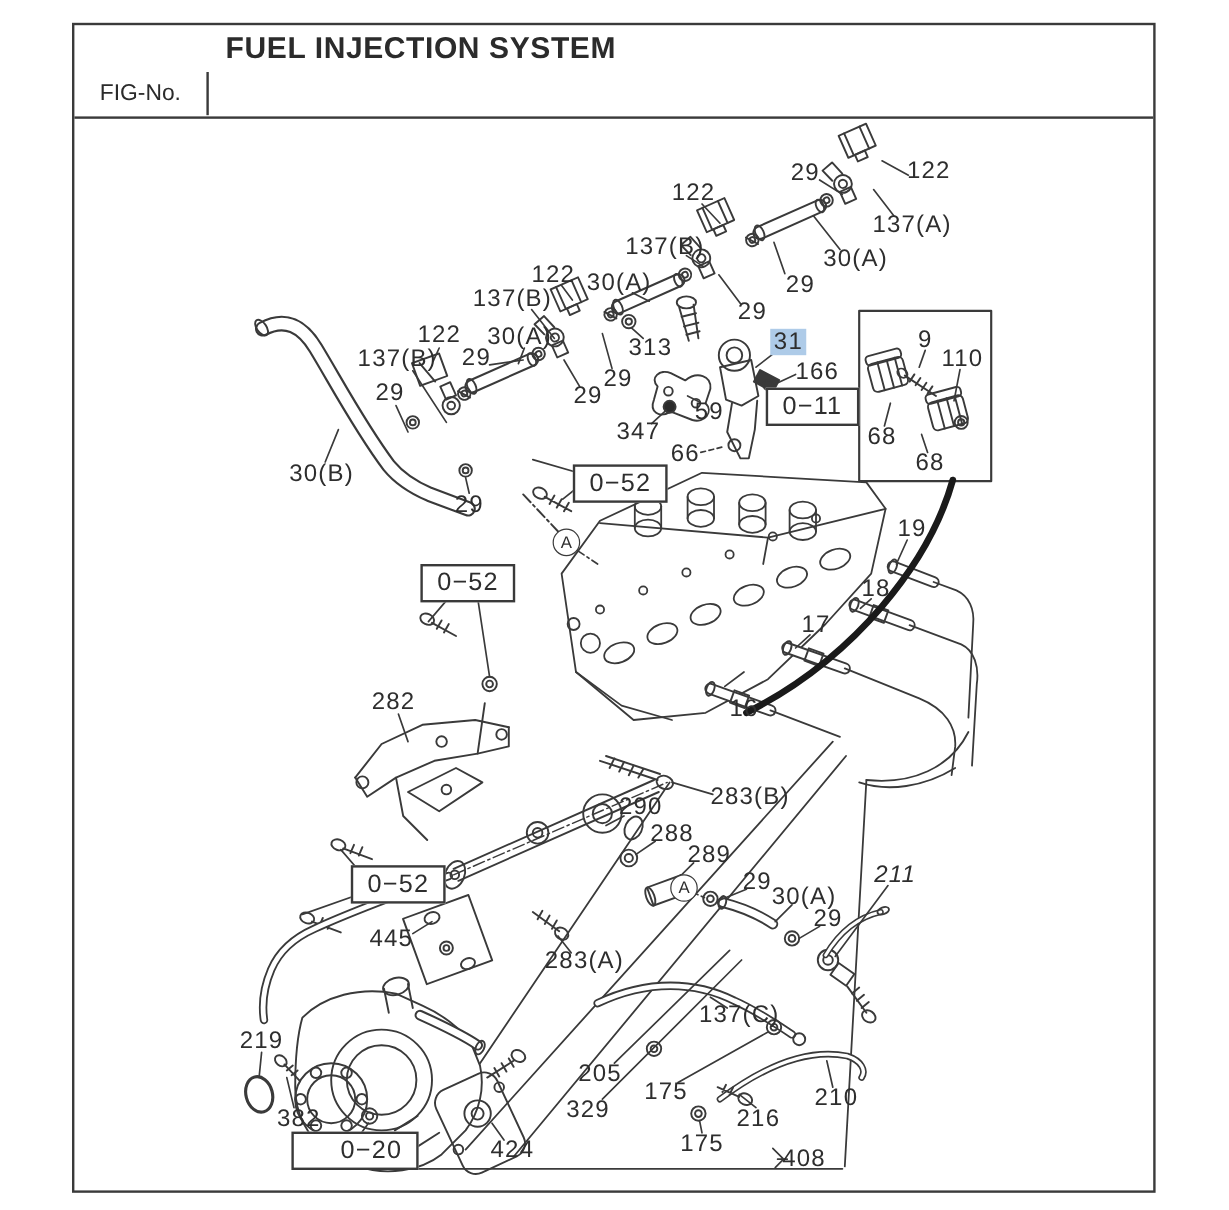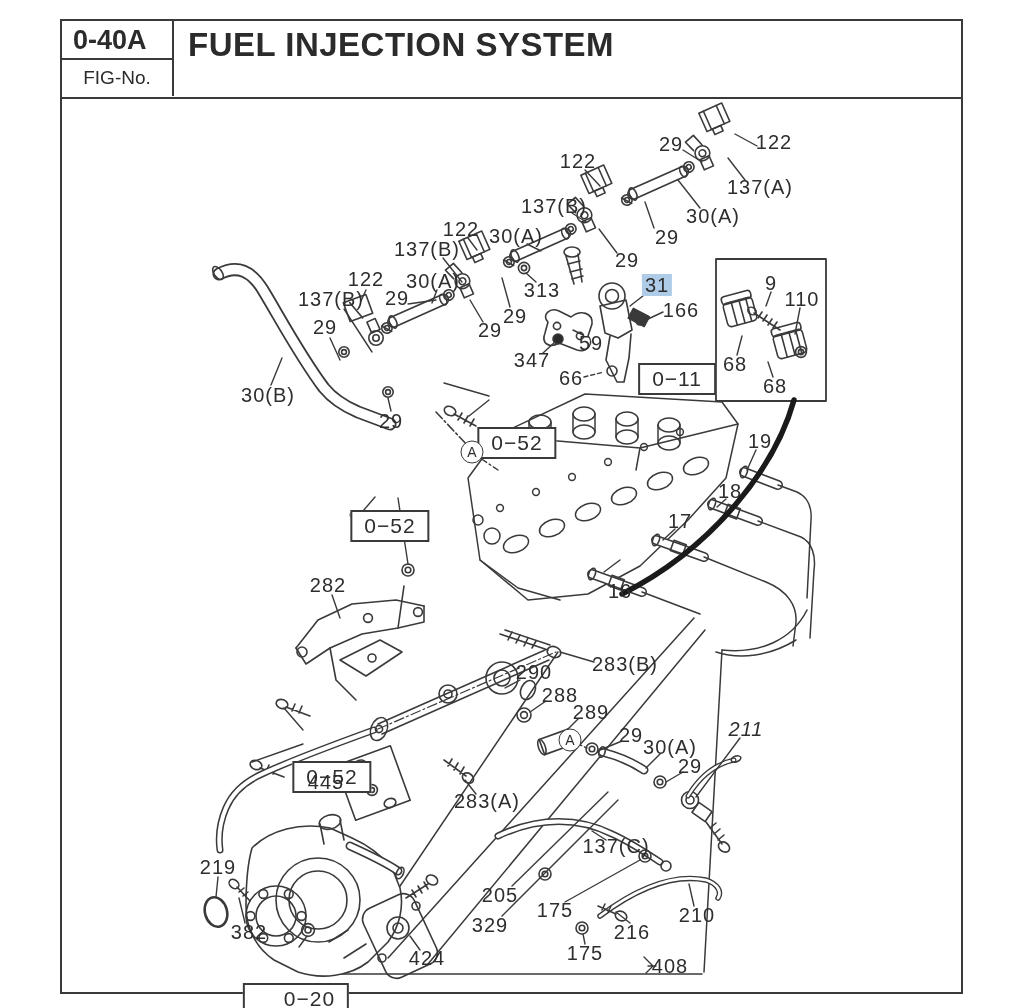--- a/index.html
+++ b/index.html
@@ -20,44 +20,43 @@
     border-right:2.5px solid #3a3a3a;border-bottom:2px solid #3a3a3a;
     box-sizing:border-box;font-weight:bold;font-size:27px;color:#2b2b2b;
     padding:4px 0 0 11px;
   }
   #figcell{
     position:absolute;left:0;top:39px;width:112px;height:36px;
     border-right:2.5px solid #3a3a3a;box-sizing:border-box;
     font-size:19px;color:#2b2b2b;text-align:center;line-height:36px;
   }
   #titlecell{
-    position:absolute;left:126px;top:5px;font-weight:bold;font-size:33px;
+    position:absolute;left:126px;top:5px;font-weight:bold;font-size:25px;
     color:#2b2b2b;letter-spacing:.5px;white-space:nowrap;
   }
   #art{position:absolute;left:0;top:0;z-index:1;}
   #labels{position:absolute;left:0;top:0;width:1024px;height:764px;z-index:2;pointer-events:none;}
   .plabel{
     position:absolute;transform:translate(-50%,-50%);
     font-size:20px;color:#2e2e2e;letter-spacing:1px;white-space:nowrap;line-height:1;
   }
   .plabel.boxed{
-    border:2px solid #3a3a3a;padding:3px 12px 4px 12px;font-size:21px;background:#fff;margin-top:40px;
+    border:2px solid #3a3a3a;padding:3px 12px 4px 12px;font-size:21px;background:#fff;
   }
   .plabel.circled{
     border:1.6px solid #3a3a3a;border-radius:50%;width:21px;height:21px;
     line-height:21px;text-align:center;font-size:14px;letter-spacing:0;background:#fff;
   }
   .plabel.hl{padding:1px 3px;}
 </style>
 </head>
 <body>
 
 <div id="frame">
   <div id="headerband">
-    <div id="codecell">0-40A</div>
     <div id="figcell">FIG-No.</div>
     <div id="titlecell">FUEL INJECTION SYSTEM</div>
   </div>
 </div>
 
 <svg id="art" width="1024" height="1008" viewBox="0 0 1024 1008" stroke="#3a3a3a" fill="none" stroke-width="1.6" stroke-linecap="round" stroke-linejoin="round">
 
   <defs>
     <g id="asm">
       <path d="M0,0 L55,0" stroke="#3a3a3a" stroke-width="12"></path>

